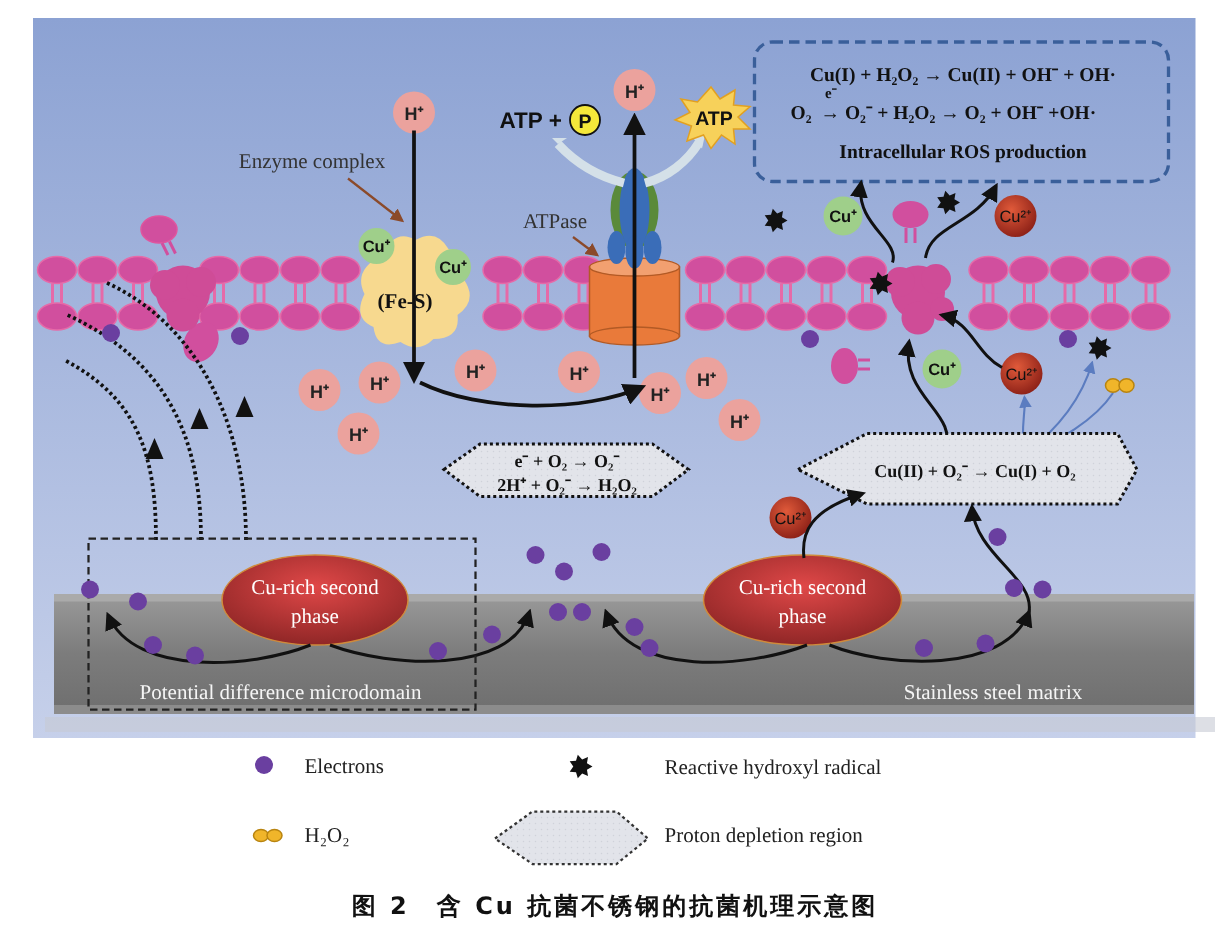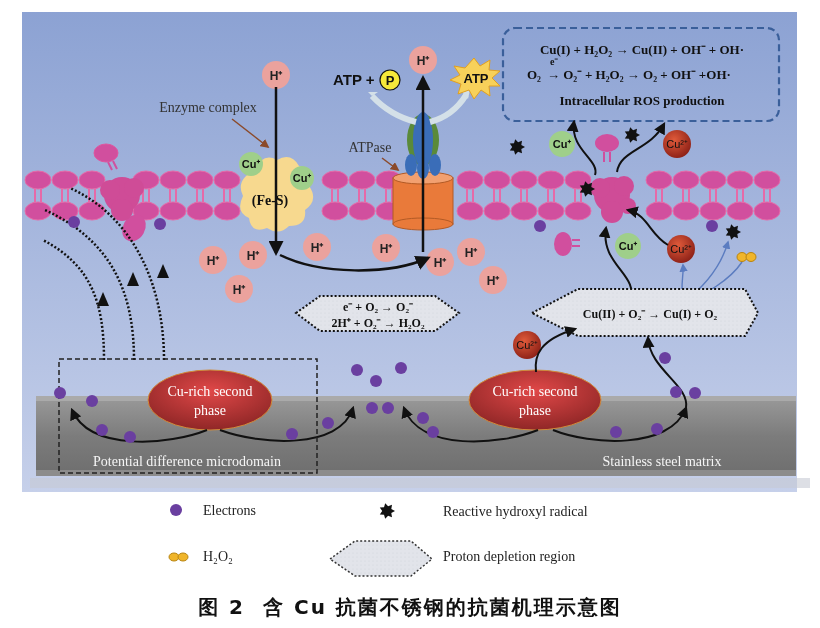--- a/index.html
+++ b/index.html
@@ -1,20 +1,20 @@
 <!DOCTYPE html>
 <html><head>
 <meta charset="utf-8">
 <style>
   html,body{margin:0;padding:0;background:#ffffff;}
   body{width:820px;height:628px;position:relative;overflow:hidden;font-family:"Liberation Serif",serif;}
   #diagram{position:absolute;left:0;top:0;width:820px;height:628px;}
   .serif{font-family:"Liberation Serif",serif;}
   .sans{font-family:"Liberation Sans",sans-serif;}
-  #caption{position:absolute;left:0;top:594px;width:820px;text-align:center;font-family:"DejaVu Sans",sans-serif;font-weight:bold;font-size:20px;letter-spacing:2px;color:#111;}
+  #caption{position:absolute;left:0;top:594px;width:820px;text-align:center;font-family:"DejaVu Sans",sans-serif;font-weight:bold;font-size:16px;letter-spacing:2px;color:#111;}
   #caption .num{margin-right:18px;}
 </style>
 </head>
 <body>
 
 <svg id="diagram" viewBox="0 0 820 628" xmlns="http://www.w3.org/2000/svg">
   <defs>
     <linearGradient id="bgGrad" x1="0" y1="0" x2="0" y2="1">
       <stop offset="0" stop-color="#8ca2d3"></stop>
       <stop offset="1" stop-color="#c6d0ea"></stop>

